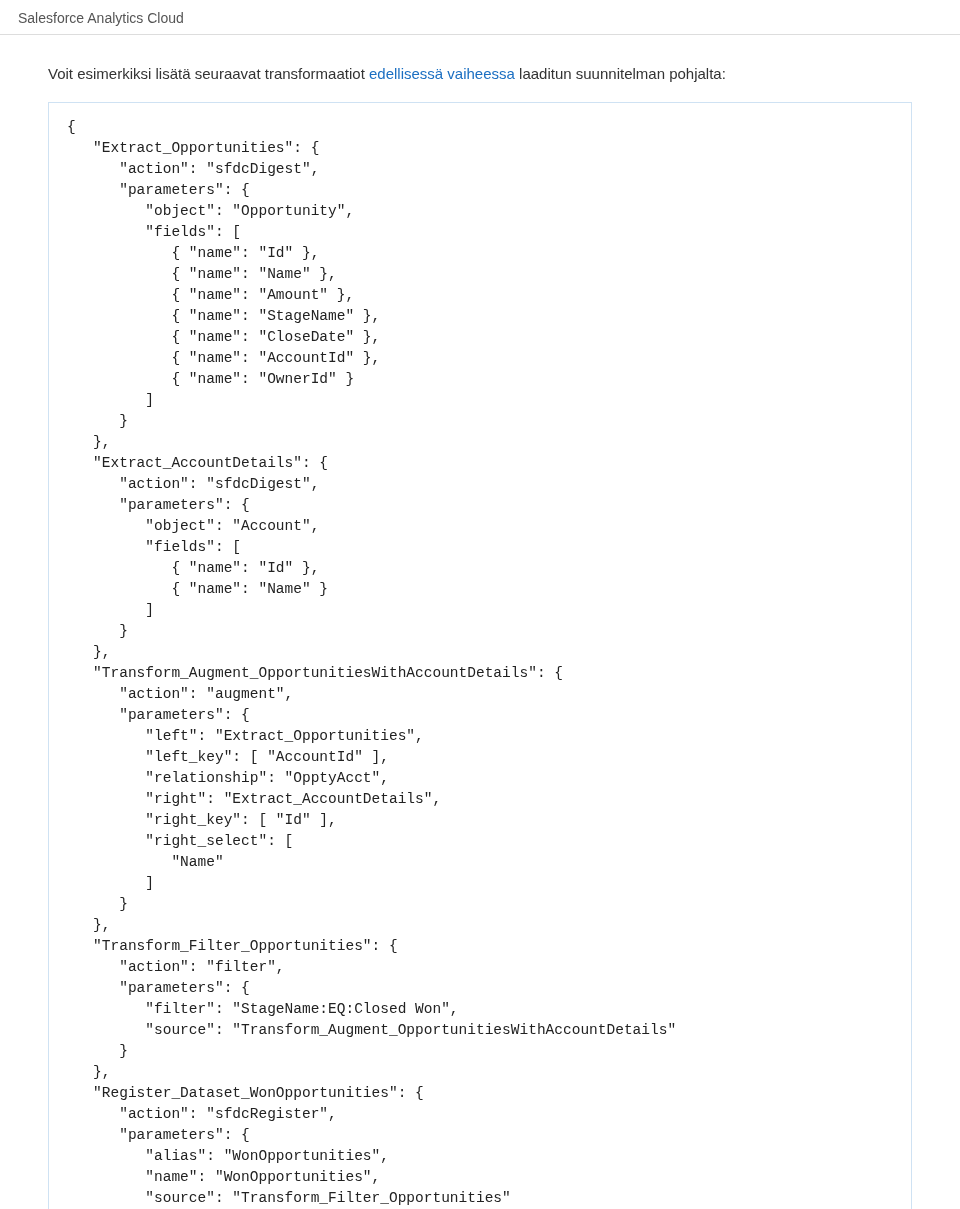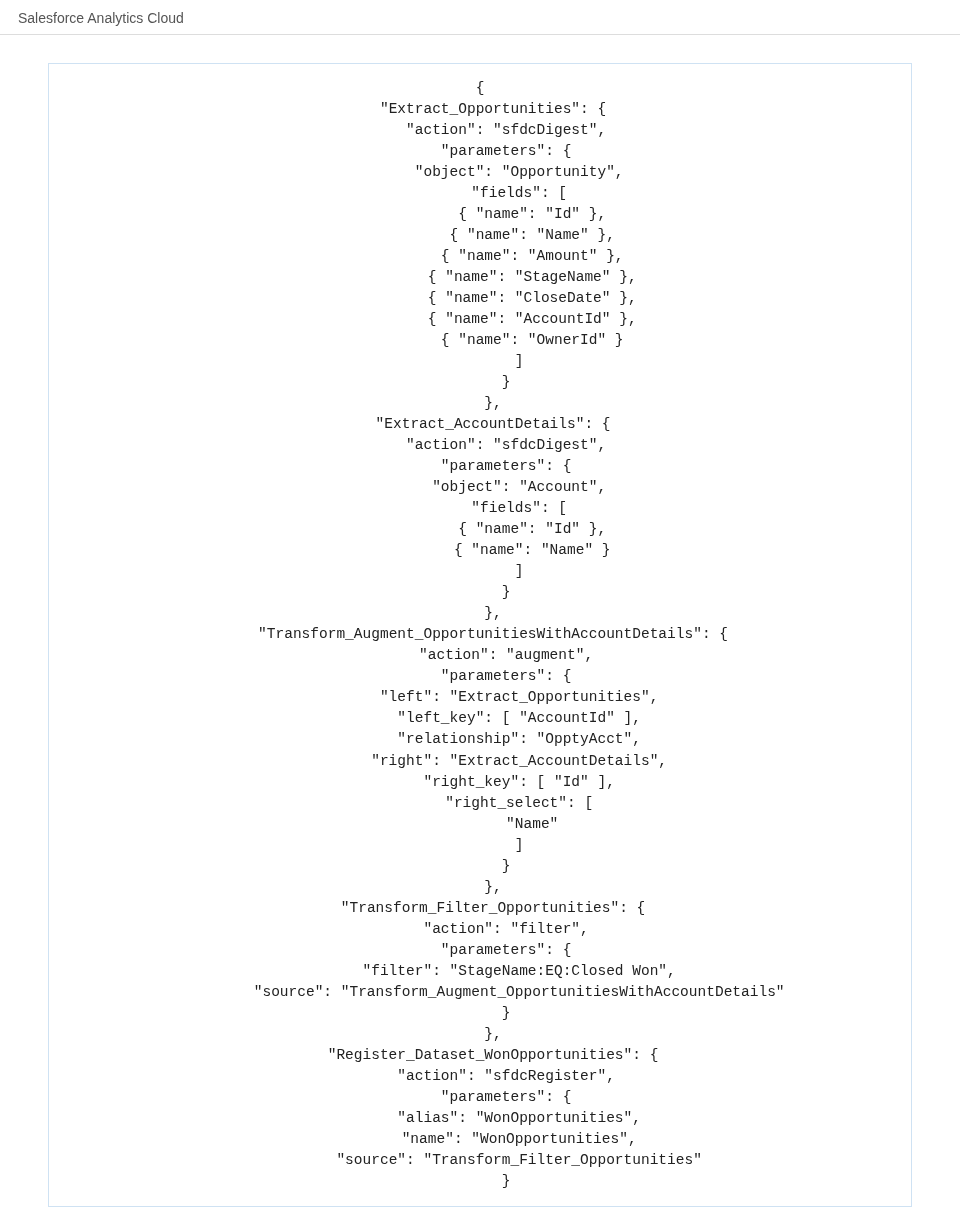--- a/index.html
+++ b/index.html
@@ -1,15 +1,15 @@
 <!DOCTYPE html>
 <html><head>
 <meta charset="utf-8">
 <style>
-  * { margin: 0; padding: 0; box-sizing: border-box; text-align: center; }
+  * { margin: 0; padding: 0; box-sizing: border-box; }
   html, body {
     width: 960px;
     font-family: Arial, Helvetica, sans-serif;
     background: #fff;
     color: #333;
   }
   .header {
     display: flex;
     justify-content: space-between;
     align-items: baseline;
@@ -49,20 +49,23 @@
   }
 </style>
 </head>
 <body>
 
 <div class="header">
   <div class="header-left">Salesforce Analytics Cloud</div>
 </div>
 
 <div class="content">
+  <p class="intro">
+    <span>Voit esimerkiksi lisätä seuraavat transformaatiot </span><span class="link">edellisessä vaiheessa</span><span> laaditun suunnitelman pohjalta:</span>
+  </p>
 
   <div class="codebox">{
    "Extract_Opportunities": {
       "action": "sfdcDigest",
       "parameters": {
          "object": "Opportunity",
          "fields": [
             { "name": "Id" },
             { "name": "Name" },
             { "name": "Amount" },

